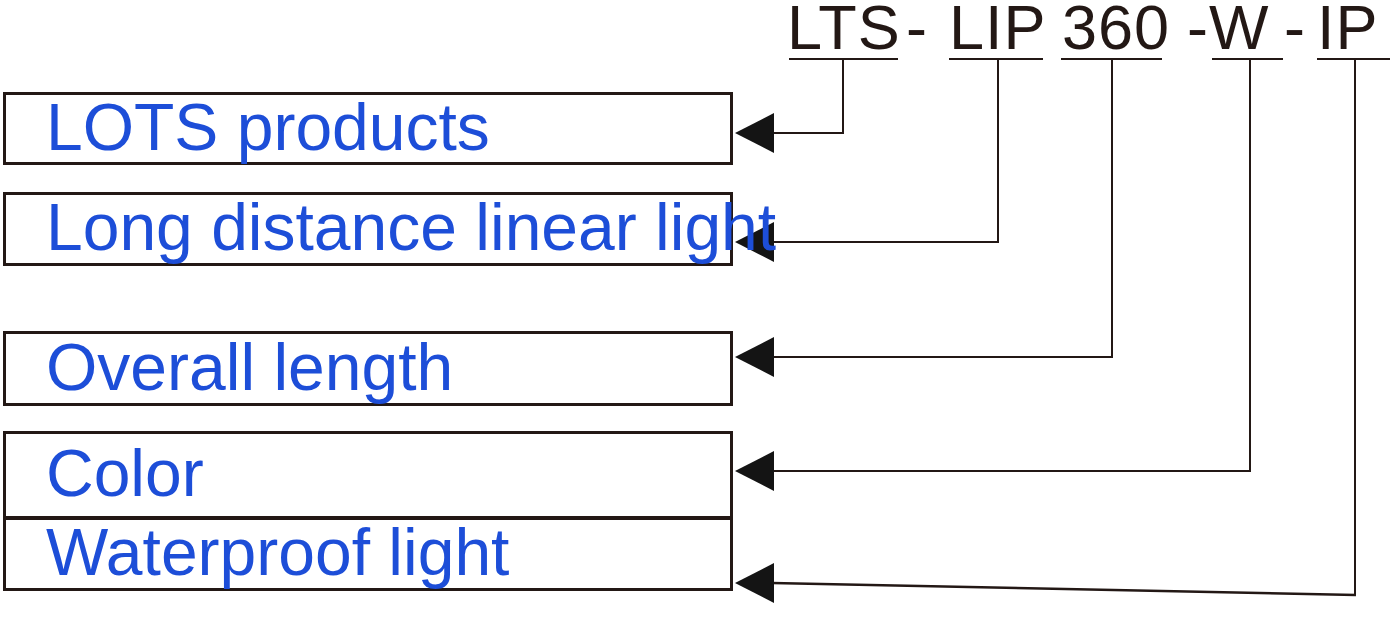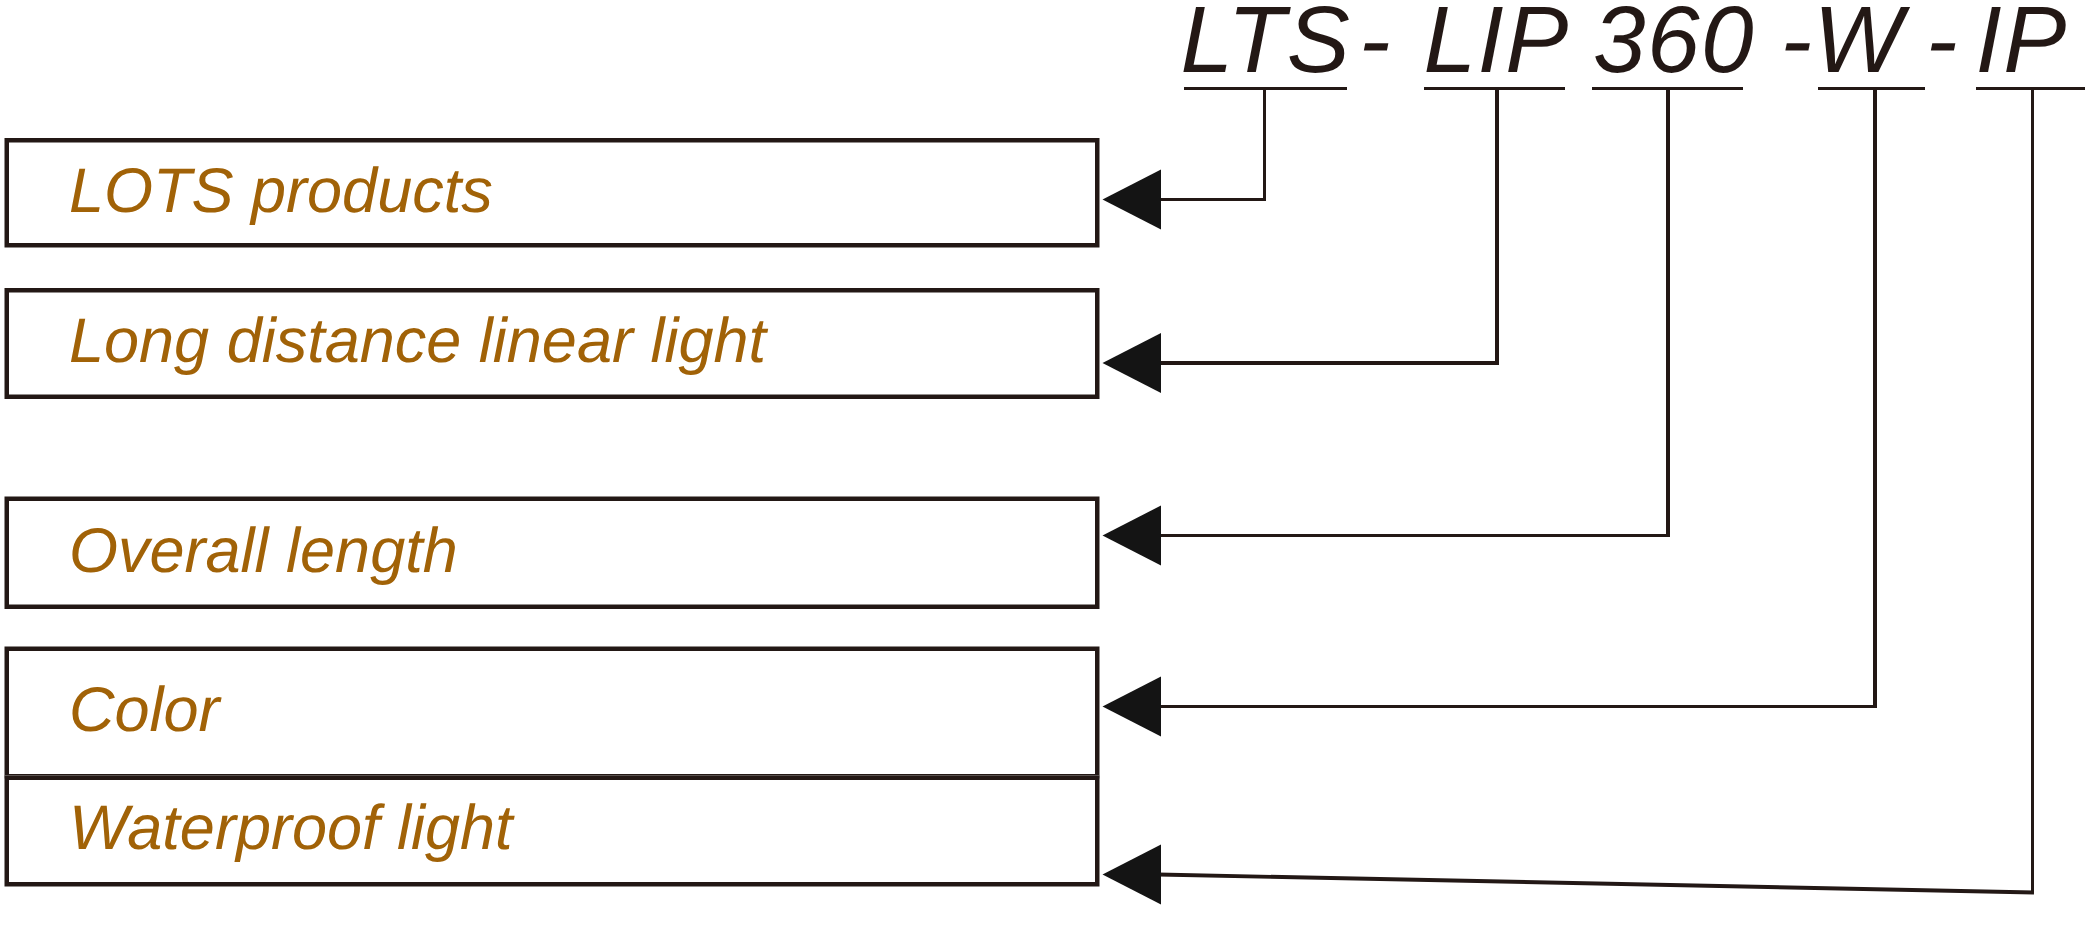--- a/index.html
+++ b/index.html
@@ -8,21 +8,20 @@
     background: #ffffff;
   }
   .stage {
     position: relative;
     width: 1392px;
     height: 623px;
     background: #ffffff;
     font-family: "Liberation Sans", sans-serif;
     color: #231815;
     overflow: hidden;
-    font-style: italic;
   }
   
   .code-seg {
     position: absolute;
     top: -4px;
     font-size: 63px;
     line-height: 1;
     letter-spacing: 1px;
     white-space: nowrap;
     color: #231815;
@@ -59,24 +58,24 @@
     left: 3px;
     width: 730px;
     border: 3px solid #231815;
     box-sizing: border-box;
     display: flex;
     align-items: center;
     padding-left: 40px;
     background: #ffffff;
   }
   .label-box span {
-    font-size: 42px;
+    font-size: 66px;
     line-height: 1;
     white-space: nowrap;
-    color: #a16207;
+    color: #1d4ed8;
     padding-bottom: 4px;
   }
   .box-1 { top: 92px;  height: 73px; }
   .box-2 { top: 192px; height: 74px; }
   .box-3 { top: 317px; height: 75px; margin-top: 14px; }
   .box-4 { top: 431px; height: 88px; }
   .box-5 { top: 517px; height: 74px; }
 </style>
 </head>
 <body>

